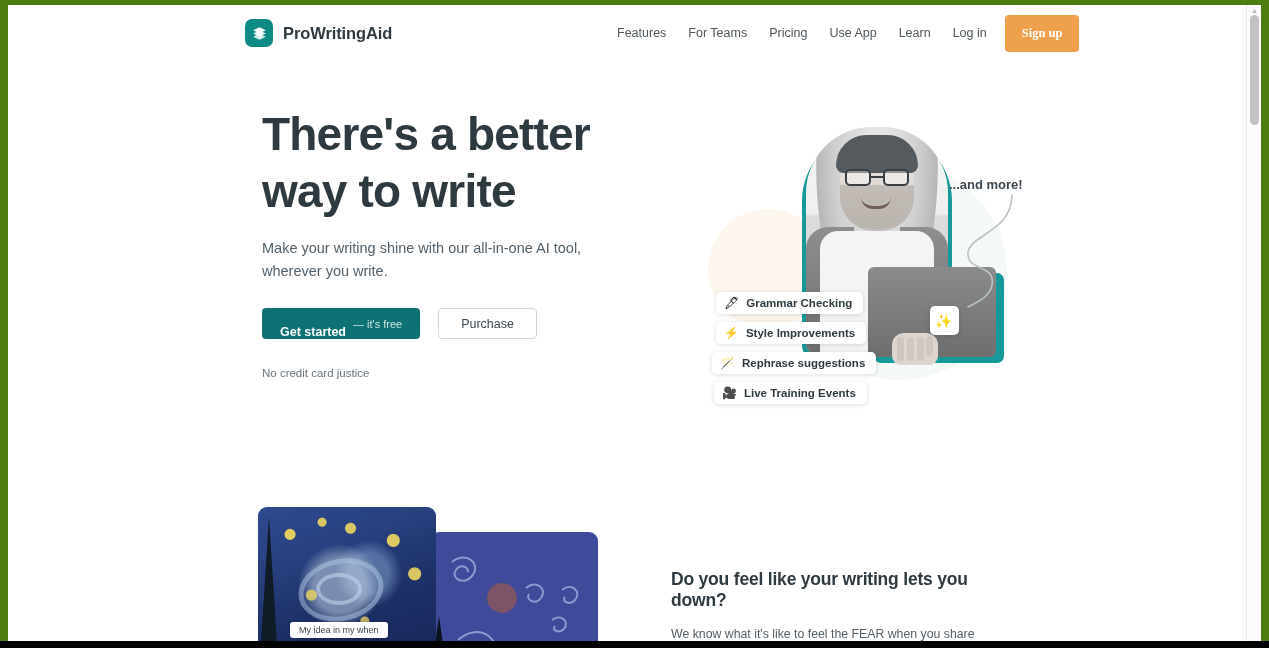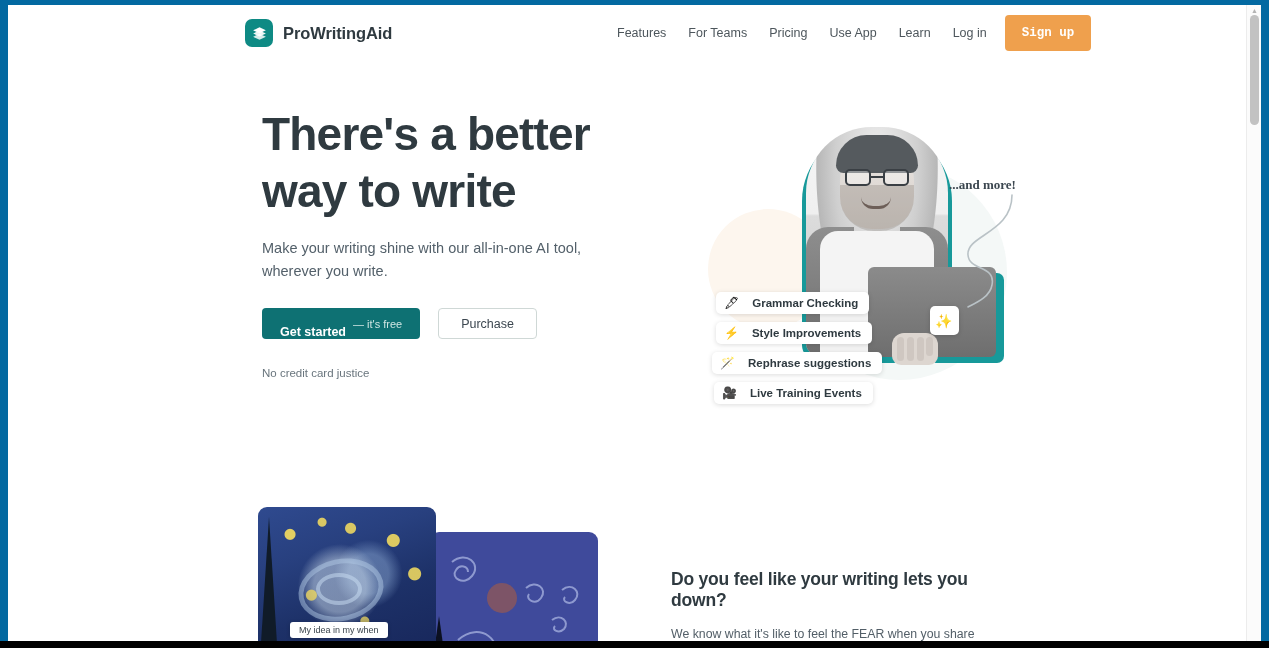--- a/index.html
+++ b/index.html
@@ -11,21 +11,21 @@
     background: #000000;
     font-family: "Liberation Sans", sans-serif;
   }
 
   
   #viewport {
     position: absolute;
     left: 0; top: 0;
     width: 1269px;
     height: 648px;
-    background: #0369a1;
+    background: #4d7c0f;
     overflow: hidden;
   }
 
   #page {
     position: absolute;
     left: 8px;
     top: 5px;
     width: 1253px;
     height: 636px;
     background: #ffffff;
@@ -115,21 +115,21 @@
   .signup-btn {
     margin-left: 4px;
     background: #efa04d;
     color: #ffffff !important;
     font-size: 12.5px;
     font-weight: bold;
     border: none;
     border-radius: 4px;
     padding: 11px 17px;
     cursor: pointer;
-    font-family: Liberation Mono, monospace;
+    font-family: Liberation Serif, serif;
     white-space: nowrap;
   }
 
   
   .hero {
     position: absolute;
     left: 16px;
     top: 56px;
     width: 1238px;
     height: 400px;
@@ -337,21 +337,21 @@
     display: flex;
     align-items: center;
     gap: 7px;
     background: #ffffff;
     border-radius: 5px;
     padding: 5px 11px 5px 8px;
     box-shadow: 0 1px 5px rgba(0,0,0,0.14);
     white-space: nowrap;
   }
   .pill .emoji { font-size: 12px; line-height: 1; }
-  .pill .txt { font-size: 11.5px; color: #2f3a40; font-weight: bold; margin-left: 6px; }
+  .pill .txt { font-size: 11.5px; color: #2f3a40; font-weight: bold; }
   .pill.p1 { top: 187px; left: 32px; }
   .pill.p2 { top: 217px; left: 32px; }
   .pill.p3 { top: 247px; left: 28px; }
   .pill.p4 { top: 277px; left: 30px; }
 
   .sparkle-badge {
     position: absolute;
     left: 246px; top: 201px;
     width: 29px; height: 29px;
     background: #ffffff;
@@ -361,21 +361,20 @@
     font-size: 14px;
   }
 
   .and-more {
     position: absolute;
     left: 265px; top: 72px;
     font-size: 13px;
     font-weight: bold;
     color: #3c4750;
     white-space: nowrap;
-    font-family: Liberation Serif, serif;
   }
   .squiggle {
     position: absolute;
     left: 272px; top: 88px;
     width: 62px; height: 116px;
   }
 
   
   .lower {
     position: absolute;

